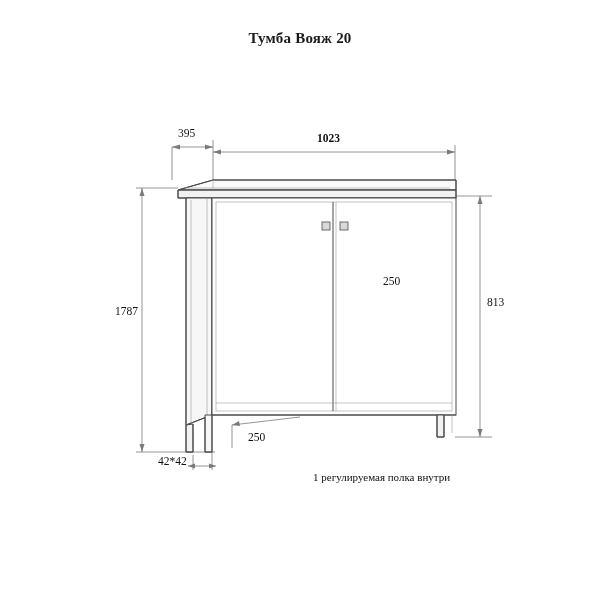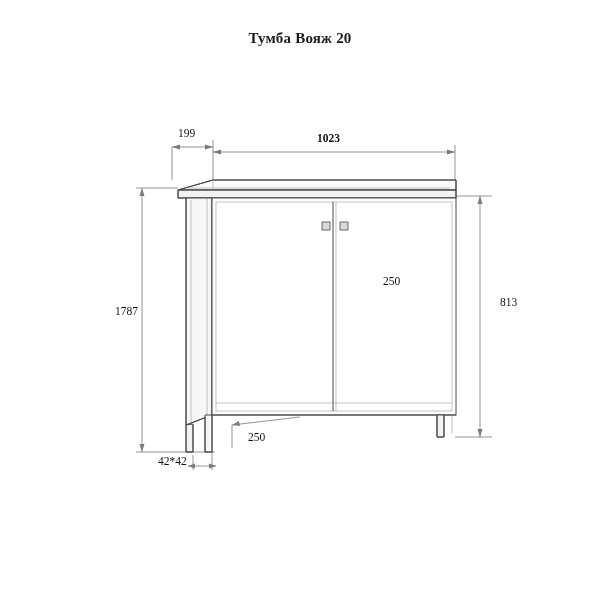--- a/index.html
+++ b/index.html
@@ -169,21 +169,22 @@
         <line x1="437" y1="415" x2="437" y2="437"></line>
         <line x1="444" y1="415" x2="444" y2="437"></line>
         <line x1="437" y1="437" x2="444" y2="437"></line>
 
         <line x1="452" y1="415" x2="452" y2="433" stroke="#9a9a9a" stroke-width="0.6"></line>
       </g>
 
     </g>
   </svg>
 
-  <div class="dim-label" style="left:178px; top:127px;">199</div>
+  <div class="dim-label" style="left:178px; top:127px;">395</div>
   <div class="dim-label" style="left:317px; top:132px;font-weight:bold;">1023</div>
   <div class="dim-label" style="left:115px; top:305px;">1787</div>
-  <div class="dim-label" style="left:500px; top:296px;">813</div>
+  <div class="dim-label" style="left:487px; top:296px;">813</div>
   <div class="dim-label" style="left:383px; top:275px;">250</div>
   <div class="dim-label" style="left:248px; top:431px;">250</div>
   <div class="dim-label" style="left:158px; top:455px;">42*42</div>
+  <div class="note" style="left:313px; top:471px;">1 регулируемая полка внутри</div>
 
 </div>
 
 </body></html>

